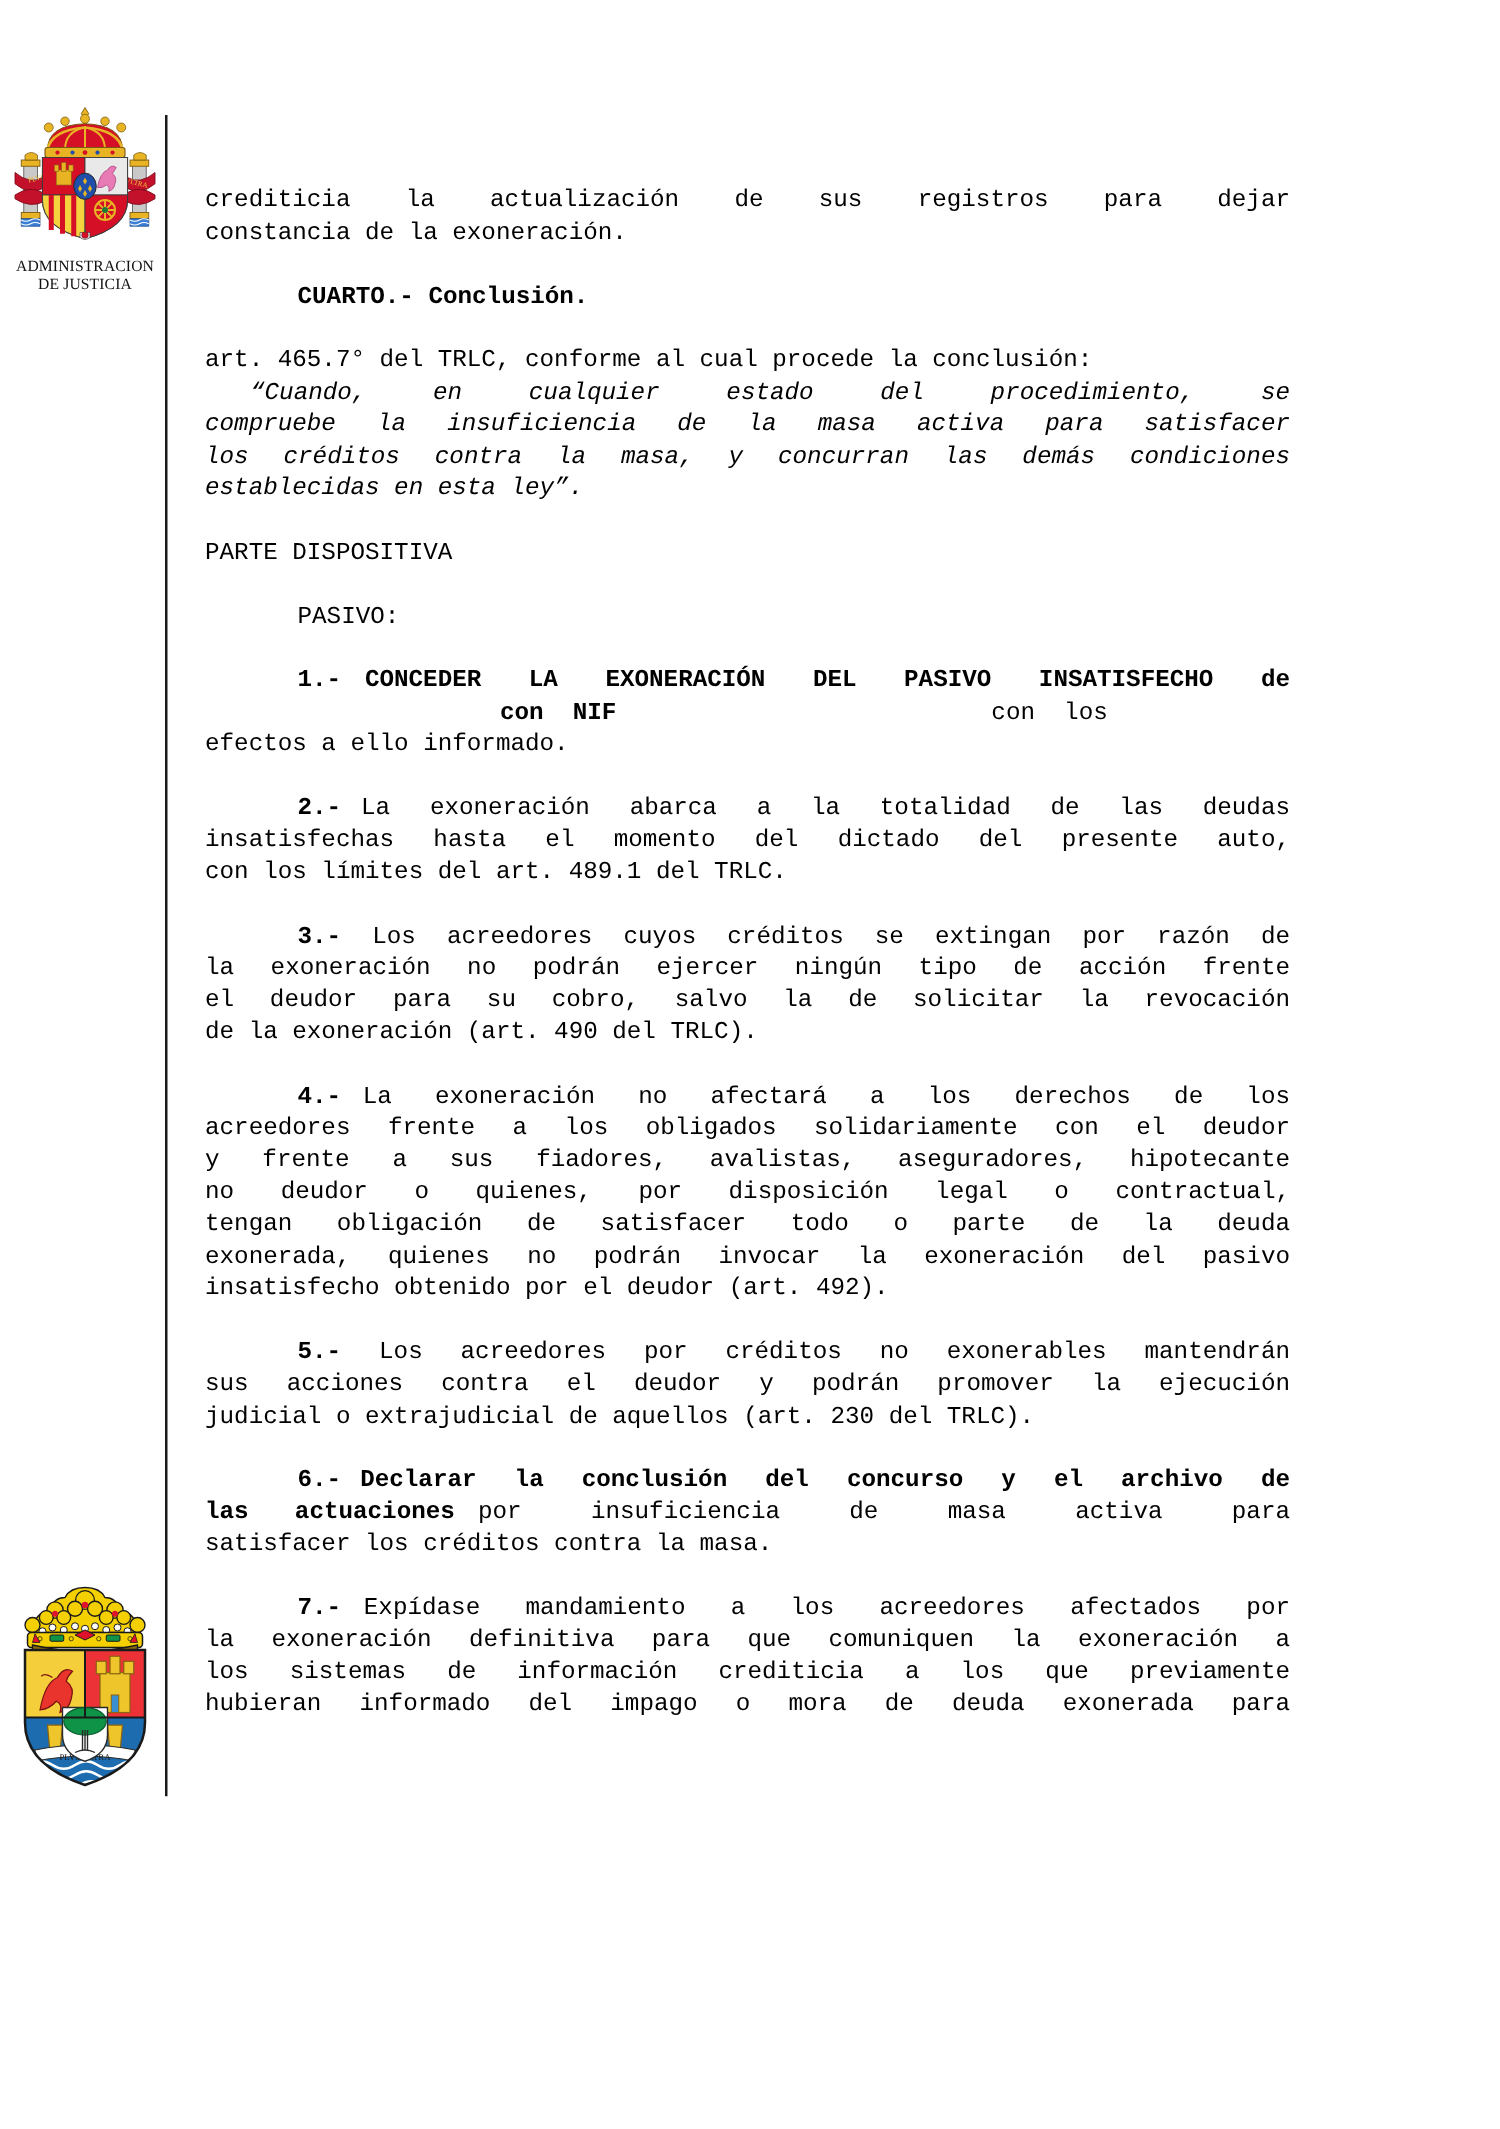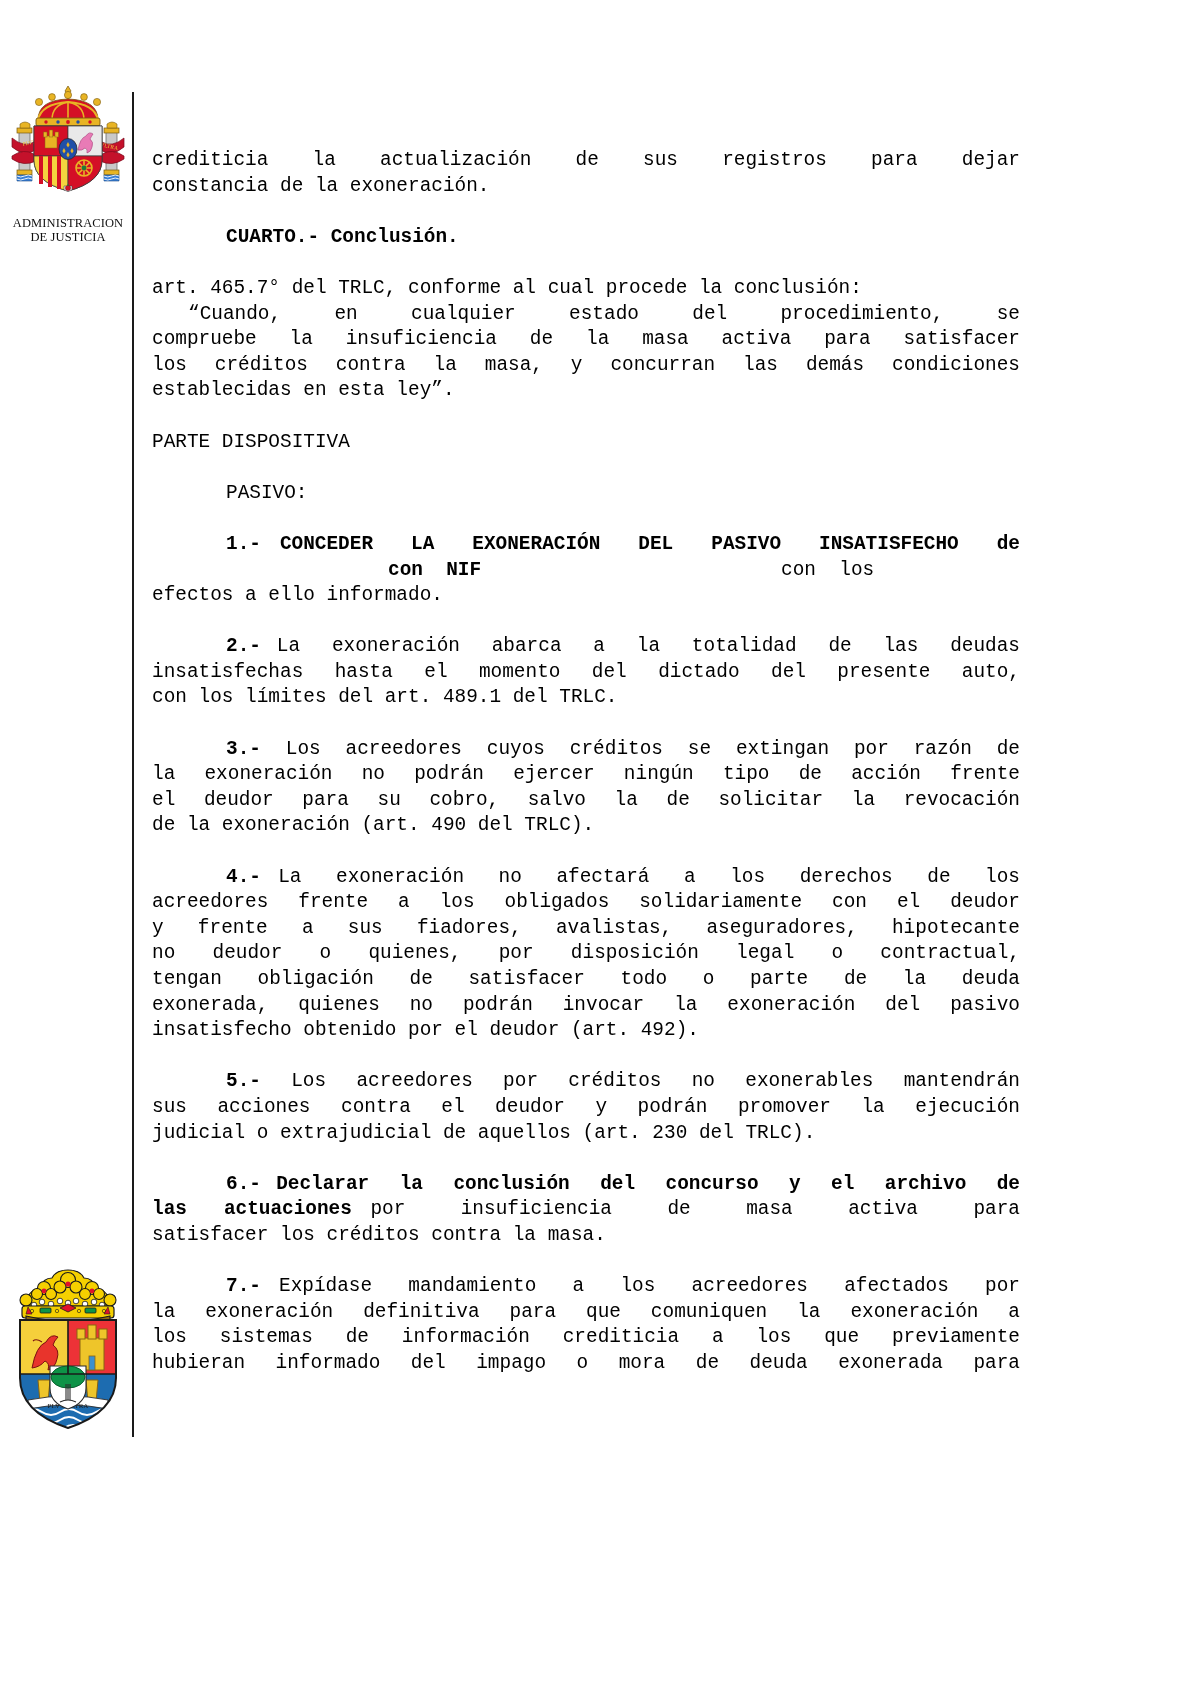--- a/index.html
+++ b/index.html
@@ -46,27 +46,27 @@
   .emblem-bottom { top: 1258px; }
 
   .emblem svg { display: block; margin: 0 auto; }
 
   .emblem-caption {
     font-family: "Liberation Serif", "DejaVu Serif", serif;
     font-size: 12.5px;
     line-height: 1.12;
     letter-spacing: 0.1px;
     color: #111;
-    margin-top: 11px;
+    margin-top: 1px;
   }
 
   
   .body-col {
     position: absolute;
-    left: 152px;
+    left: 164px;
     top: 148px;
     width: 868px;
   }
 
   p {
     margin: 0;
     font-size: 19.4px;
     line-height: 25.6px;
     text-align: justify;
     text-justify: inter-word;
@@ -75,21 +75,21 @@
   }
   
 
   .ind { text-indent: 74px; }
   .ind-sm { text-indent: 36px; }
 
   .gap-lg { height: 25.6px; }
   .gap-md { height: 25.6px; }
 
   b, .b { font-weight: bold; }
-  i, .i { }
+  i, .i { font-style: italic; }
 
   .center {
     text-align: left;
     text-indent: 0;
   }
 
   
   .spread {
     text-align: justify;
     text-align-last: justify;

